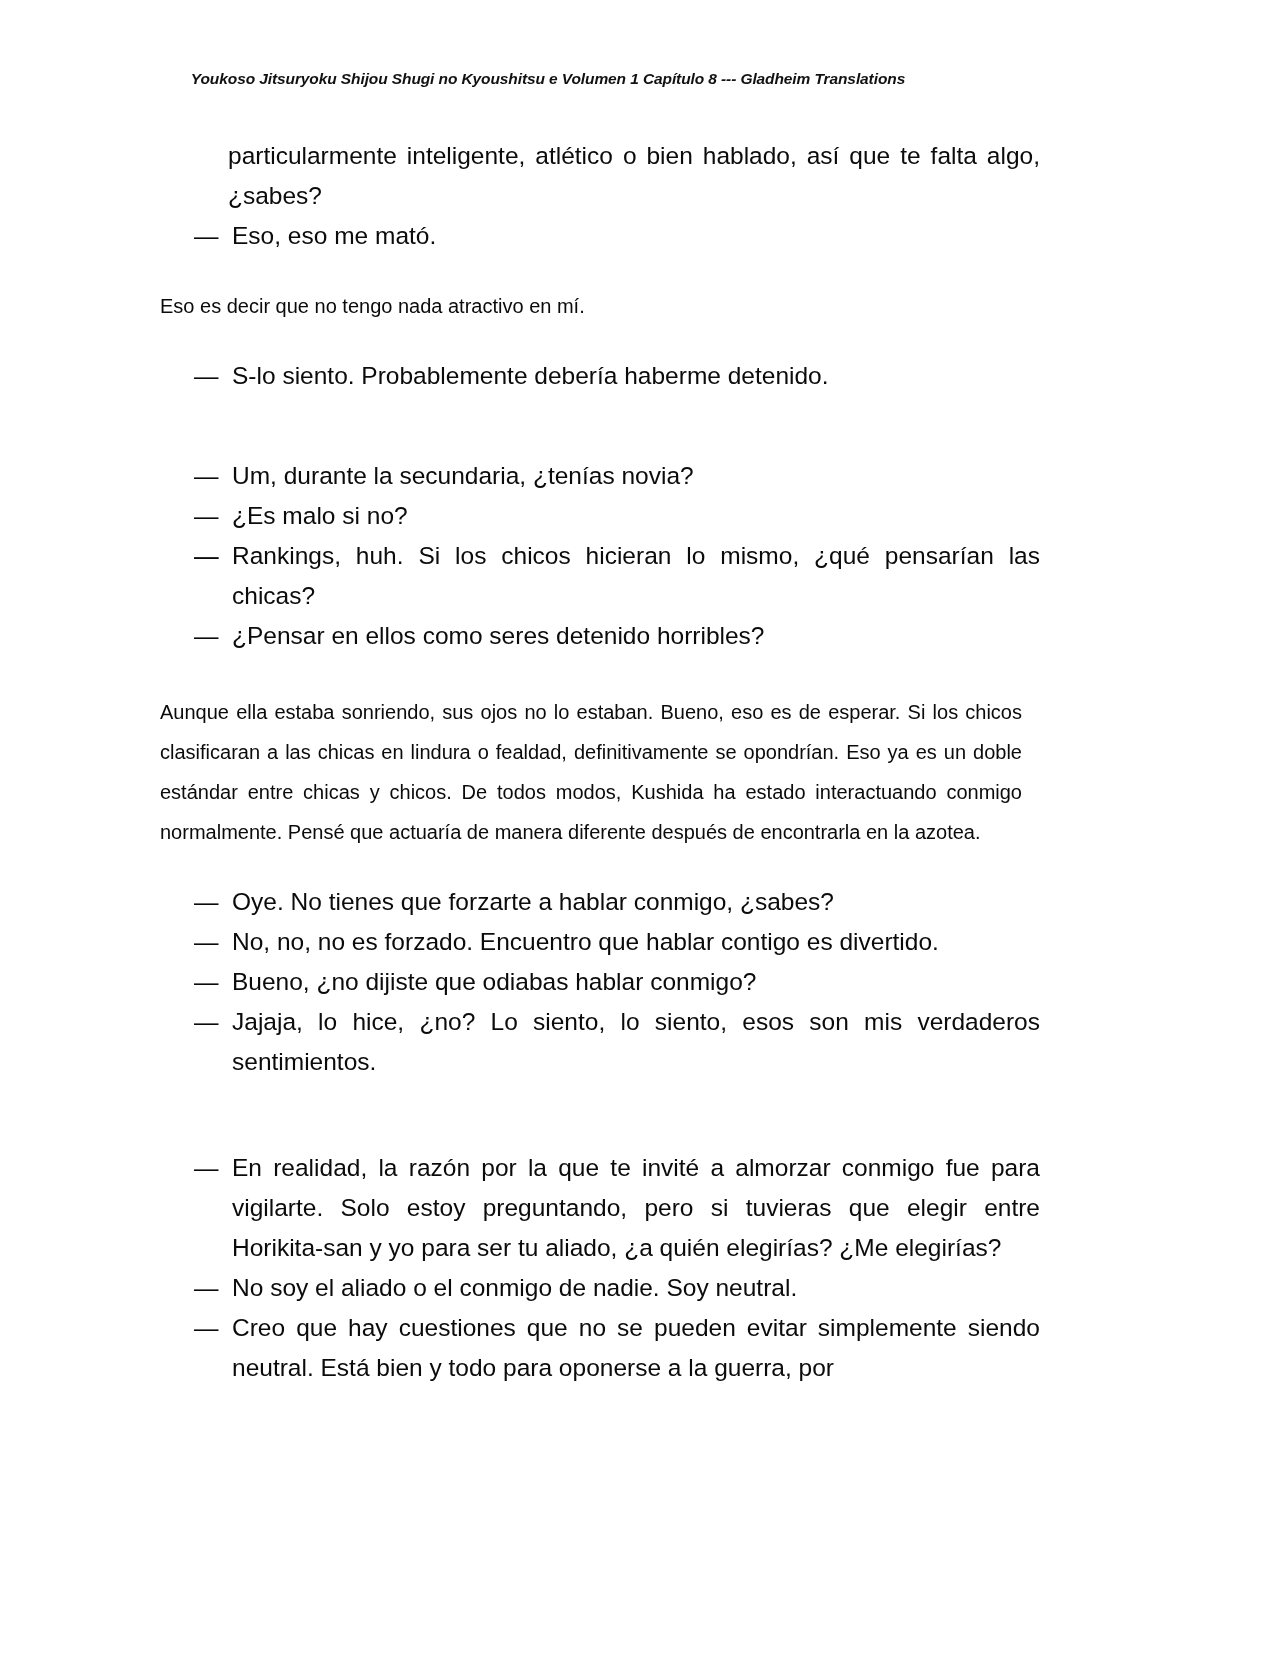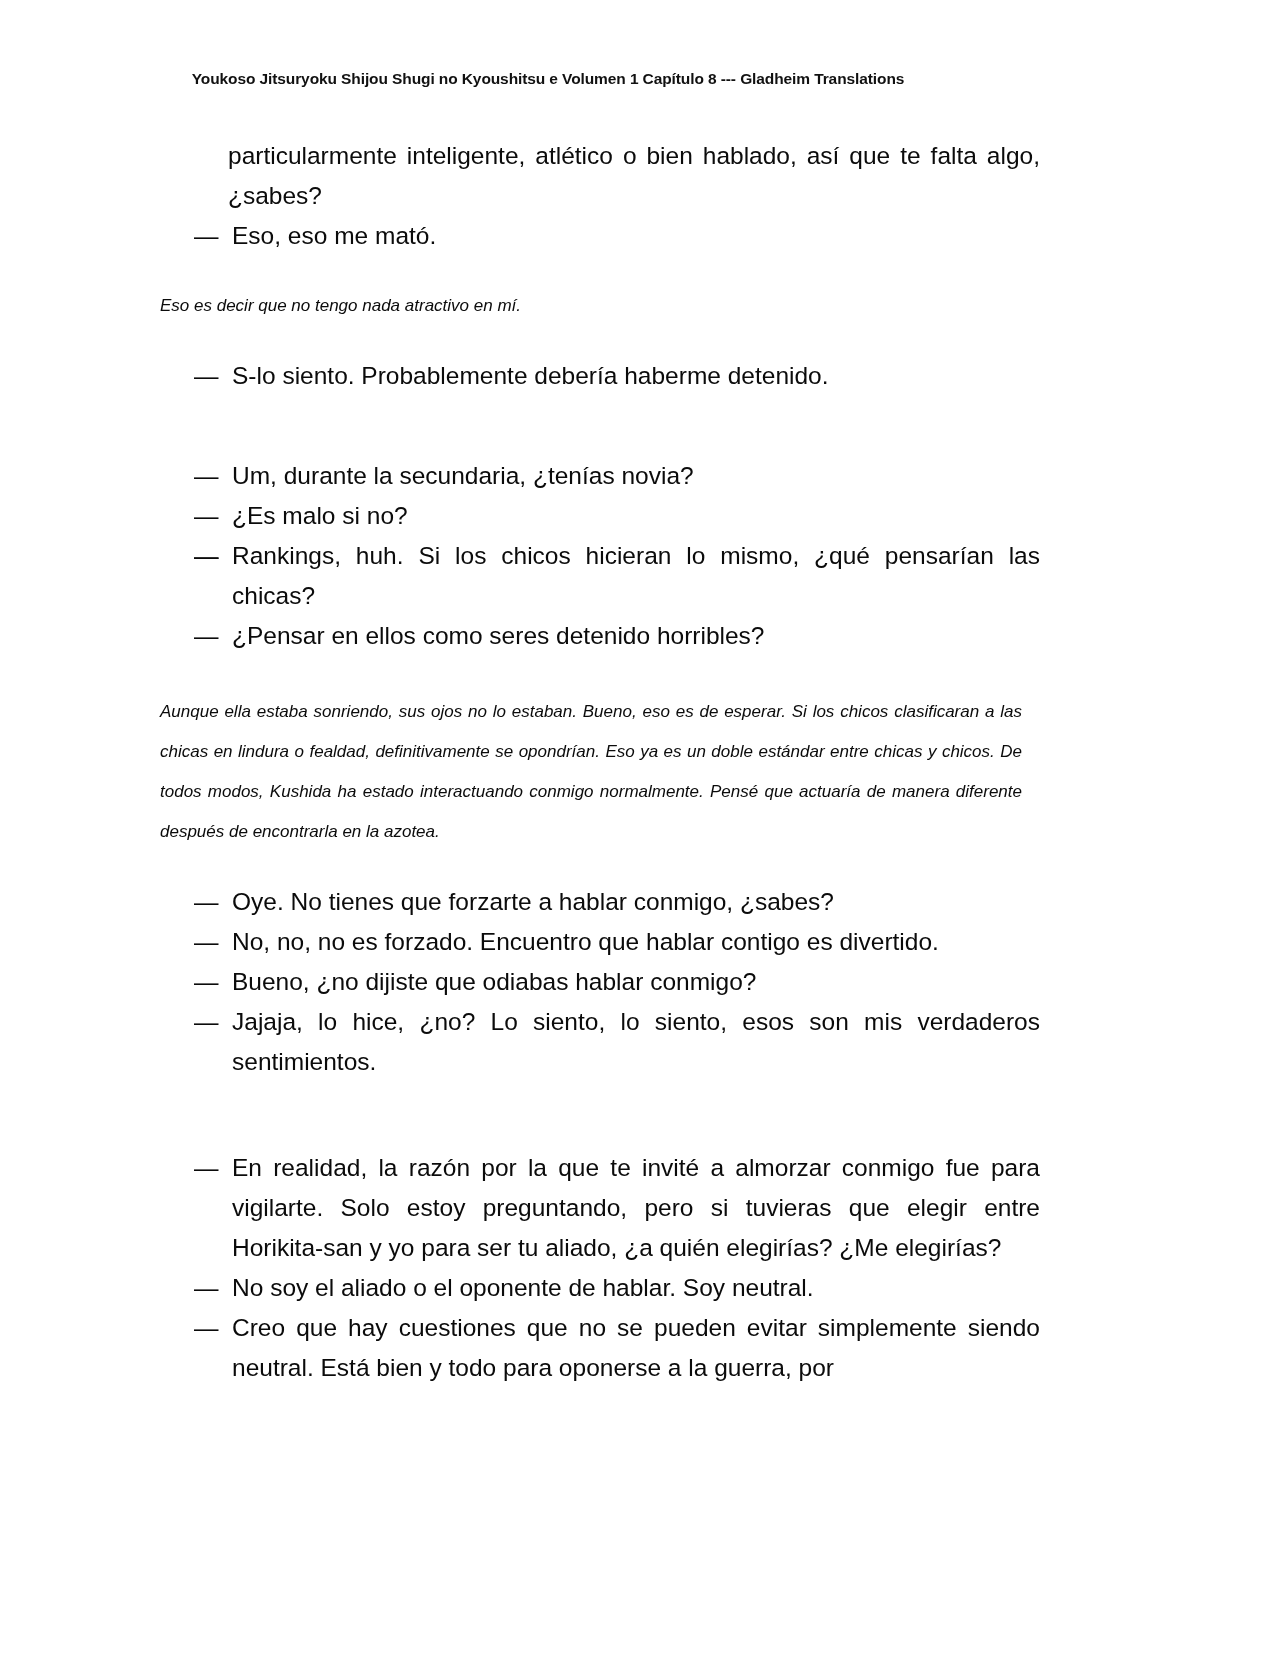--- a/index.html
+++ b/index.html
@@ -18,45 +18,45 @@
     box-sizing: border-box;
   }
 
   
   .running-header {
     position: absolute;
     top: 70px;
     left: 0;
     width: 1096px;
     text-align: center;
+    font-style: italic;
     font-weight: bold;
     font-size: 15.5px;
     letter-spacing: -0.1px;
     color: #111111;
     white-space: nowrap;
   }
 
   
   .content {
     position: absolute;
     top: 136px;
     left: 160px;
     width: 880px;
   }
 
   
   .para {
     margin: 0 18px 0 0;
-    font-size: 17px;
+    font-size: 20px;
     line-height: 40px;
     text-align: justify;
     text-justify: inter-word;
     -webkit-hyphens: none;
     hyphens: none;
-    font-style: italic;
   }
 
   
   .dialogue {
     margin: 0;
     padding: 0;
     list-style: none;
   }
   .dialogue.indent-a { margin-left: 68px; }
   .dialogue.indent-b { margin-left: 34px; }
@@ -170,21 +170,21 @@
 
     <div class="gap-md"></div>
 
     <div class="dialogue indent-b">
       <div class="line">
         <span class="dash">—</span>
         <span class="txt">En realidad, la razón por la que te invité a almorzar conmigo fue para vigilarte. Solo estoy preguntando, pero si tuvieras que elegir entre Horikita-san y yo para ser tu aliado, ¿a quién elegirías? ¿Me elegirías?</span>
       </div>
       <div class="line">
         <span class="dash">—</span>
-        <span class="txt">No soy el aliado o el oponente de hablar. Soy neutral.</span>
+        <span class="txt">No soy el aliado o el conmigo de nadie. Soy neutral.</span>
       </div>
       <div class="line">
         <span class="dash">—</span>
         <span class="txt">Creo que hay cuestiones que no se pueden evitar simplemente siendo neutral. Está bien y todo para oponerse a la guerra, por</span>
       </div>
     </div>
 
   </div>
 </div>
 

